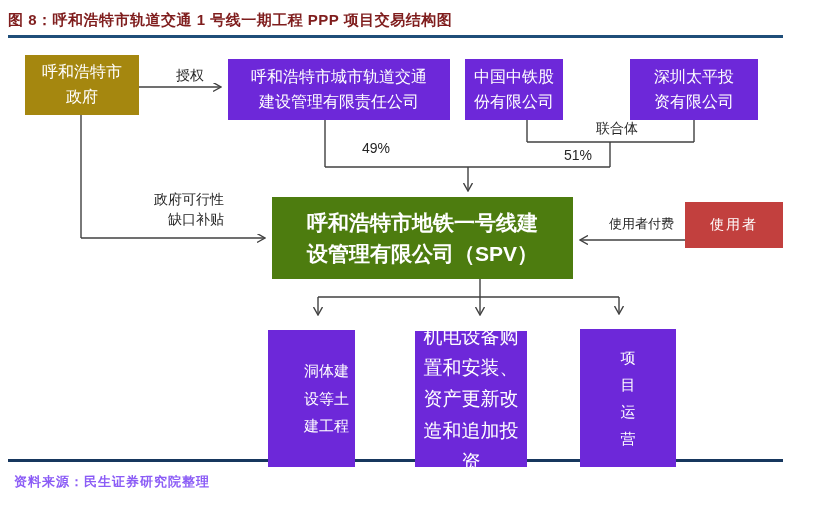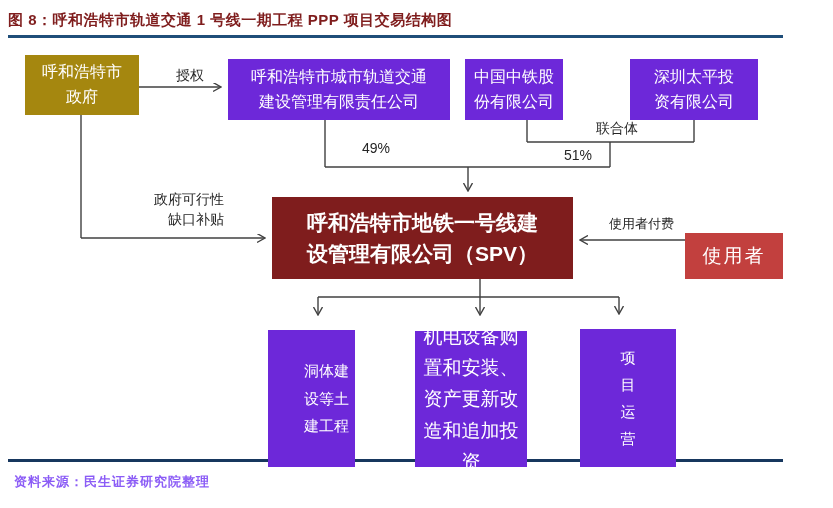--- a/index.html
+++ b/index.html
@@ -18,28 +18,28 @@
     position:absolute;left:14px;top:473px;font-size:13px;font-weight:bold;
     color:#8b5cf6;letter-spacing:1px;
   }
   .connector-layer{position:absolute;left:0;top:0;z-index:1;}
   .node{
     position:absolute;z-index:2;display:flex;align-items:center;justify-content:center;
     text-align:center;color:#ffffff;white-space:pre-line;box-sizing:border-box;
   }
   .gold{background:#A5870F;}
   .cyan{background:#6d28d9;margin-top:9px;}
-  .green{background:#7f1d1d;}
+  .green{background:#4d7c0f;}
   .red{background:#C2403E;}
   .n-government{left:25px;top:55px;width:114px;height:60px;font-size:16px;line-height:1.55;}
   .n-rail-group{left:228px;top:50px;width:222px;height:61px;font-size:16px;line-height:1.55;}
   .n-crec{left:465px;top:50px;width:98px;height:61px;font-size:16px;line-height:1.55;}
   .n-taiping{left:630px;top:50px;width:128px;height:61px;font-size:16px;line-height:1.55;}
   .n-spv{left:272px;top:197px;width:301px;height:82px;font-size:21px;font-weight:600;line-height:1.5;}
-  .n-user{left:685px;top:233px;width:98px;height:46px;font-size:19px;letter-spacing:2px;}
+  .n-user{left:685px;top:202px;width:98px;height:46px;font-size:14px;letter-spacing:2px;}
   .n-civil{left:268px;top:321px;width:87px;height:137px;font-size:15px;line-height:1.85;padding-left:30px;}
   .n-equipment{left:415px;top:322px;width:112px;height:136px;font-size:19px;line-height:1.65;}
   .n-operation{left:580px;top:320px;width:96px;height:138px;font-size:15px;line-height:1.8;}
   .lbl{
     position:absolute;z-index:2;color:#262626;font-size:14px;text-align:right;
     white-space:pre-line;line-height:1.45;
   }
   .l-authorize{left:160px;top:65px;width:44px;}
   .l-p49{left:346px;top:138px;width:44px;}
   .l-p51{left:548px;top:145px;width:44px;}

